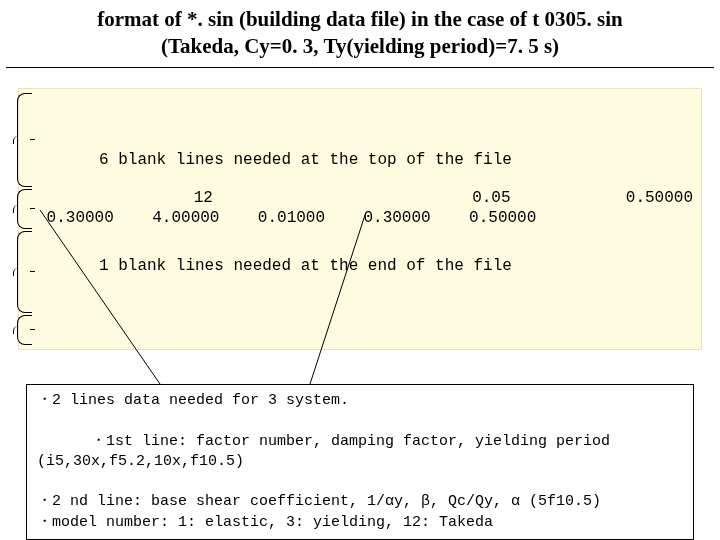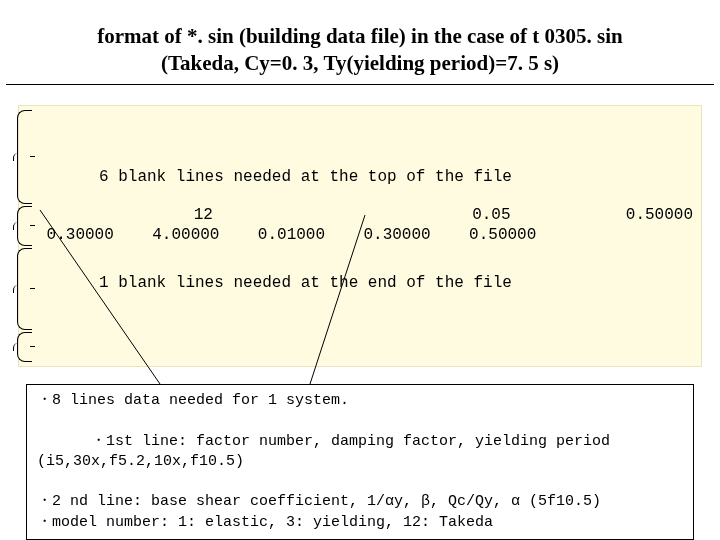--- a/index.html
+++ b/index.html
@@ -11,21 +11,21 @@
     font-family: "Times New Roman", Times, serif;
     font-size: 21px;
     color: #000;
     overflow: hidden;
   }
   .slide {
     position: relative;
     width: 720px;
     height: 468px;
     box-sizing: border-box;
-    padding: 21px 6px;
+    padding: 4px 6px;
   }
   .title {
     font-weight: bold;
     text-align: center;
     line-height: 1.3;
     padding: 2px 4px 6px 4px;
     border-bottom: 1px solid #000;
   }
   .file-panel {
     position: relative;
@@ -132,21 +132,21 @@
       <div class="brace-nub"></div>
     </div>
   </div>
 
   <svg class="callouts" width="720" height="540">
     <line x1="40" y1="210" x2="160" y2="384" stroke="#000" stroke-width="1"></line>
     <line x1="365" y1="215" x2="310" y2="384" stroke="#000" stroke-width="1"></line>
   </svg>
 
   <div class="legend-box">
-    <div class="legend-line">・8 lines data needed for 1 system.</div>
+    <div class="legend-line">・2 lines data needed for 3 system.</div>
     <div class="legend-line">
       <span>・1st line: factor number, damping factor, </span><span class="red">yielding</span><span> period (i5,30x,f5.2,10x,f10.5)</span>
     </div>
     <div class="legend-line">・2 nd line: base shear coefficient, 1/αy, β, Qc/Qy, α (5f10.5)</div>
     <div class="legend-line">・model number: 1: elastic, 3: yielding, 12: Takeda</div>
   </div>
 
 </div>
 
 </body></html>

